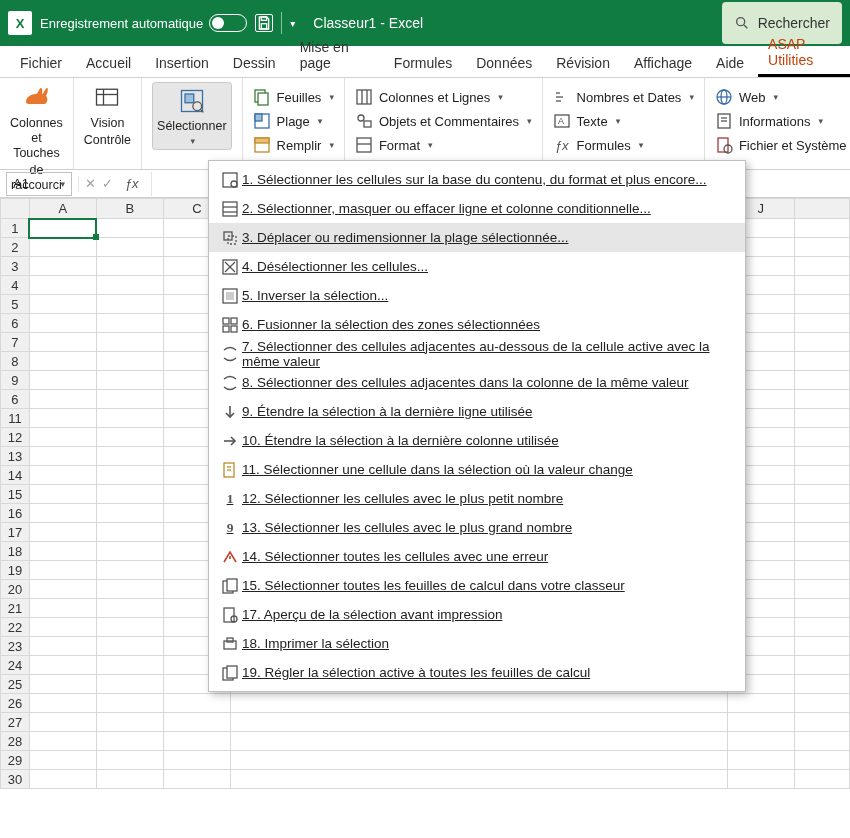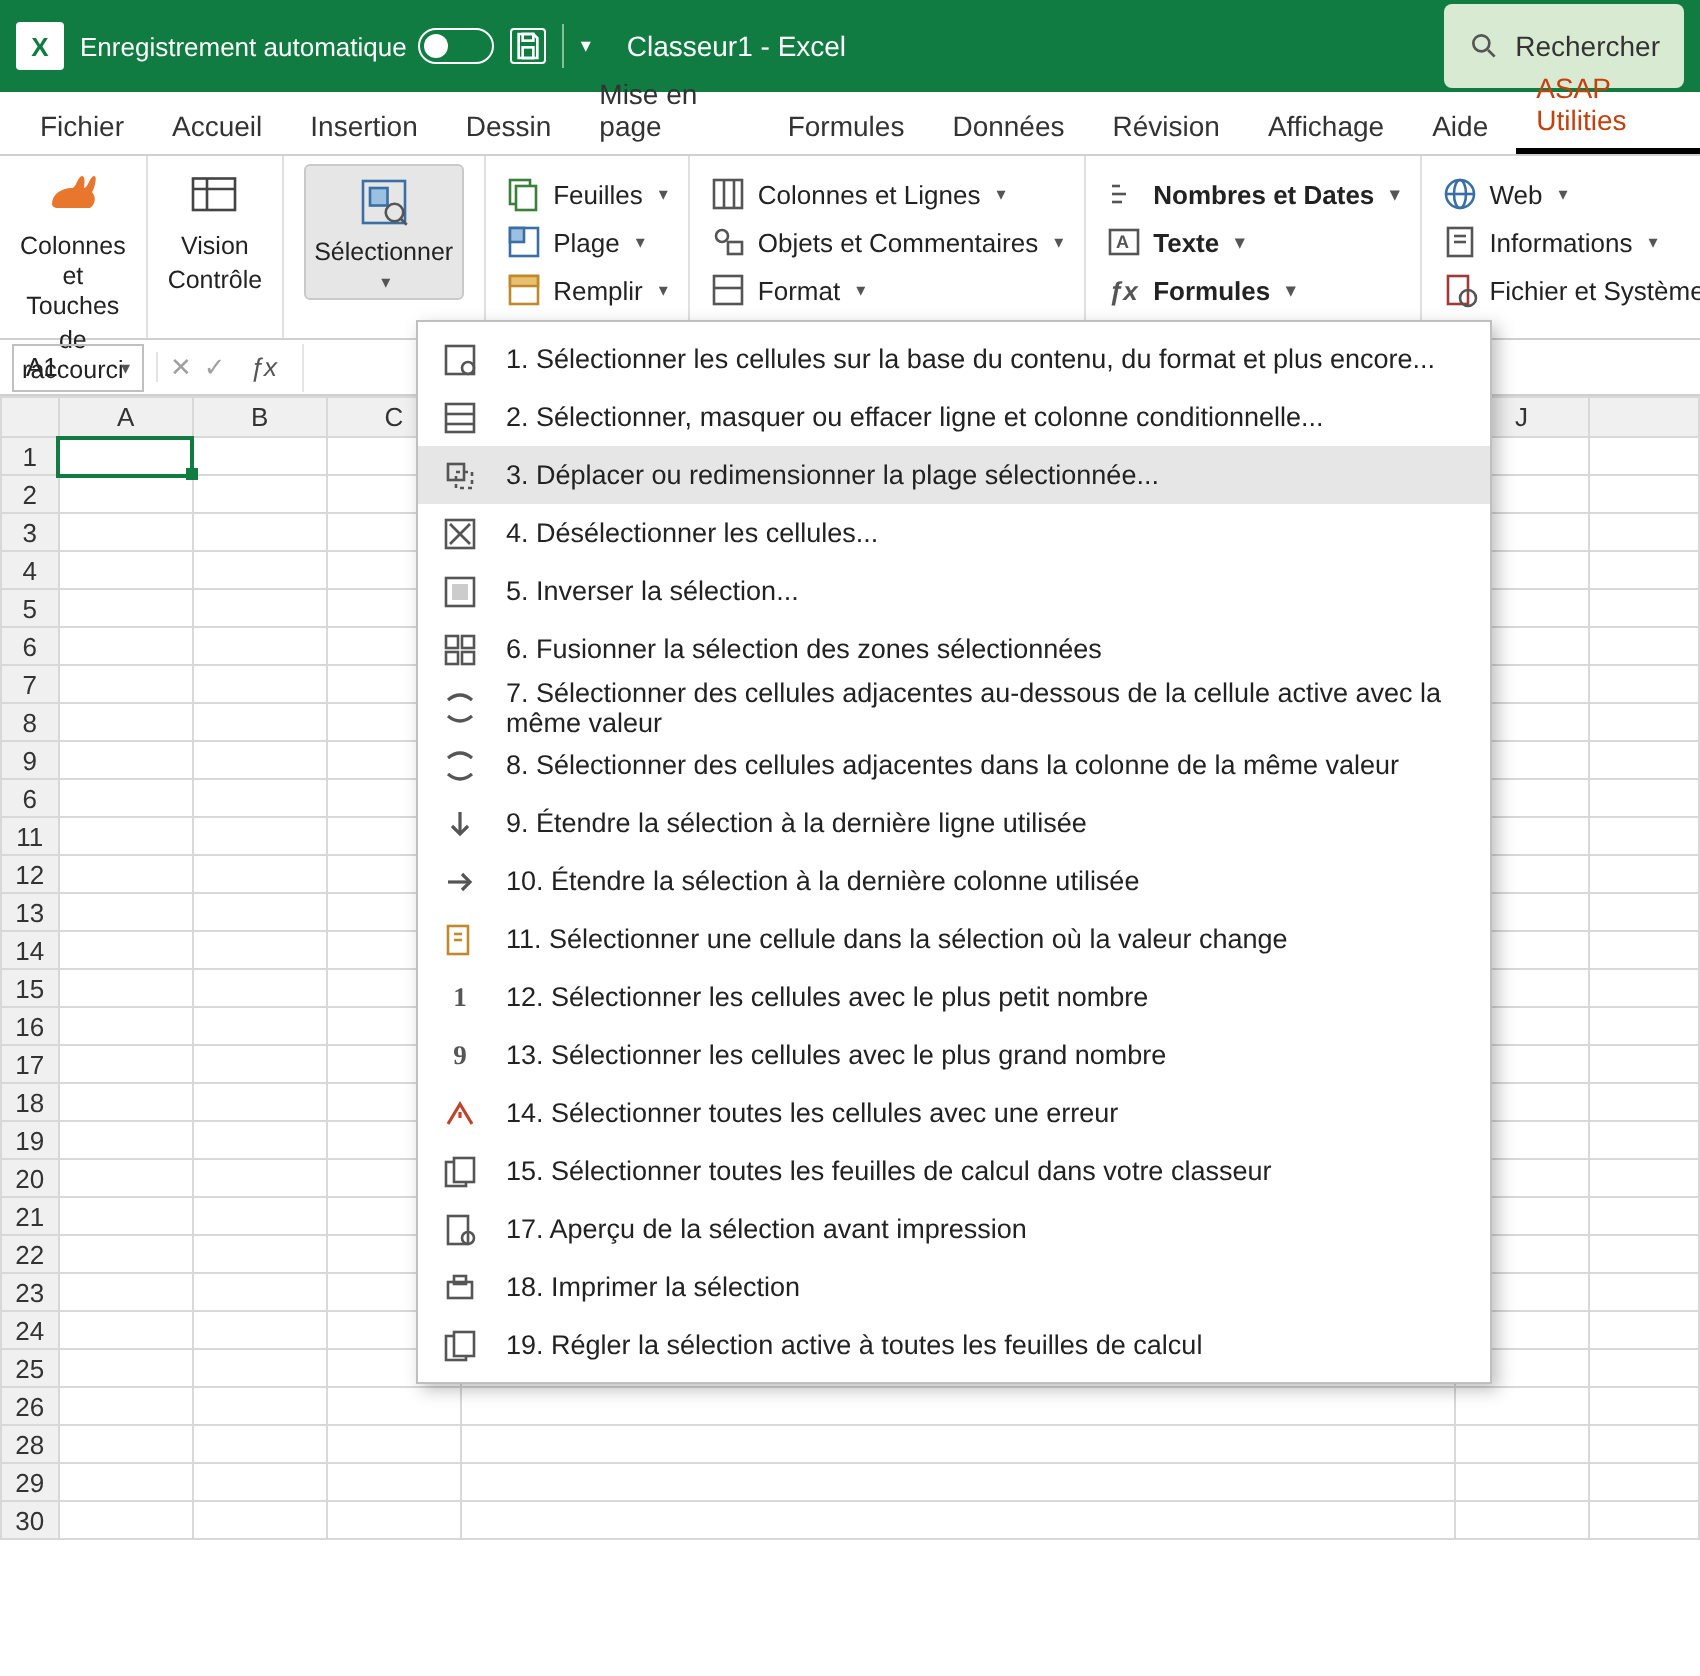--- a/index.html
+++ b/index.html
@@ -51,21 +51,21 @@
   table.sheet-table td { height:19px; }
   .col-default { width: 72px; }
   .col-hdr { width: 30px; }
   .active-cell { outline: 2px solid #107c41; outline-offset:-1px; position:relative; }
   .active-cell::after { content:""; position:absolute; right:-3px; bottom:-3px; width:6px; height:6px; background:#107c41; }
   thead th.sel { background:#d6d6d6; }
   tbody th.sel { background:#d6d6d6; }
 
   
   .menu { position:absolute; left:208px; top:160px; width:538px; background:#fff; border:1px solid #bfbfbf; box-shadow: 3px 3px 8px rgba(0,0,0,0.25); padding: 4px 0; z-index:10; }
-  .menu .item { display:flex; align-items:center; height:29px; padding: 0 12px; gap: 14px; font-size:13.5px; cursor:pointer; }
+  .menu .item { display:flex; align-items:center; height:29px; padding: 0 12px; gap: 3px; font-size:13.5px; cursor:pointer;text-decoration:underline; }
   .menu .item .mi-ic { width:18px; height:18px; display:flex; align-items:center; justify-content:center; color:#555; flex-shrink:0;}
   .menu .item.hover { background:#e6e6e6; }
   .menu .item .num { font-weight: bold; font-family: "Segoe UI"; }
 </style>
 </head>
 <body>
 
 <div class="titlebar">
   <div class="xl-icon">X</div>
   <div class="autosave">
@@ -211,21 +211,21 @@
               <rect x="2" y="2" width="14" height="14"></rect>
               <line x1="2" y1="8" x2="16" y2="8"></line>
             </svg>
           </span>
           <span>Format</span>
           <span class="caret-sm">▾</span>
         </div>
     </div>
   </div>
 
-  <div class="group" style="align-items:flex-start; padding-top:10px;font-weight:bold;">
+  <div class="group" style="align-items:flex-start; padding-top:10px;">
     <div class="small-col">
       <div class="small">
           <span class="ic">
             <svg viewBox="0 0 18 18" stroke="#555" stroke-width="1.3" fill="none">
               <line x1="3" y1="5" x2="7" y2="5"></line>
               <line x1="3" y1="9" x2="10" y2="9"></line>
               <line x1="3" y1="13" x2="8" y2="13"></line>
             </svg>
           </span>
           <span>Nombres et Dates</span>
@@ -552,20 +552,29 @@
         <tr>
           <th>26</th>
           <td></td>
           <td></td>
           <td></td>
           <td></td>
           <td></td>
           <td></td>
         </tr>
         <tr>
+          <th>27</th>
+          <td></td>
+          <td></td>
+          <td></td>
+          <td></td>
+          <td></td>
+          <td></td>
+        </tr>
+        <tr>
           <th>28</th>
           <td></td>
           <td></td>
           <td></td>
           <td></td>
           <td></td>
           <td></td>
         </tr>
         <tr>
           <th>29</th>

